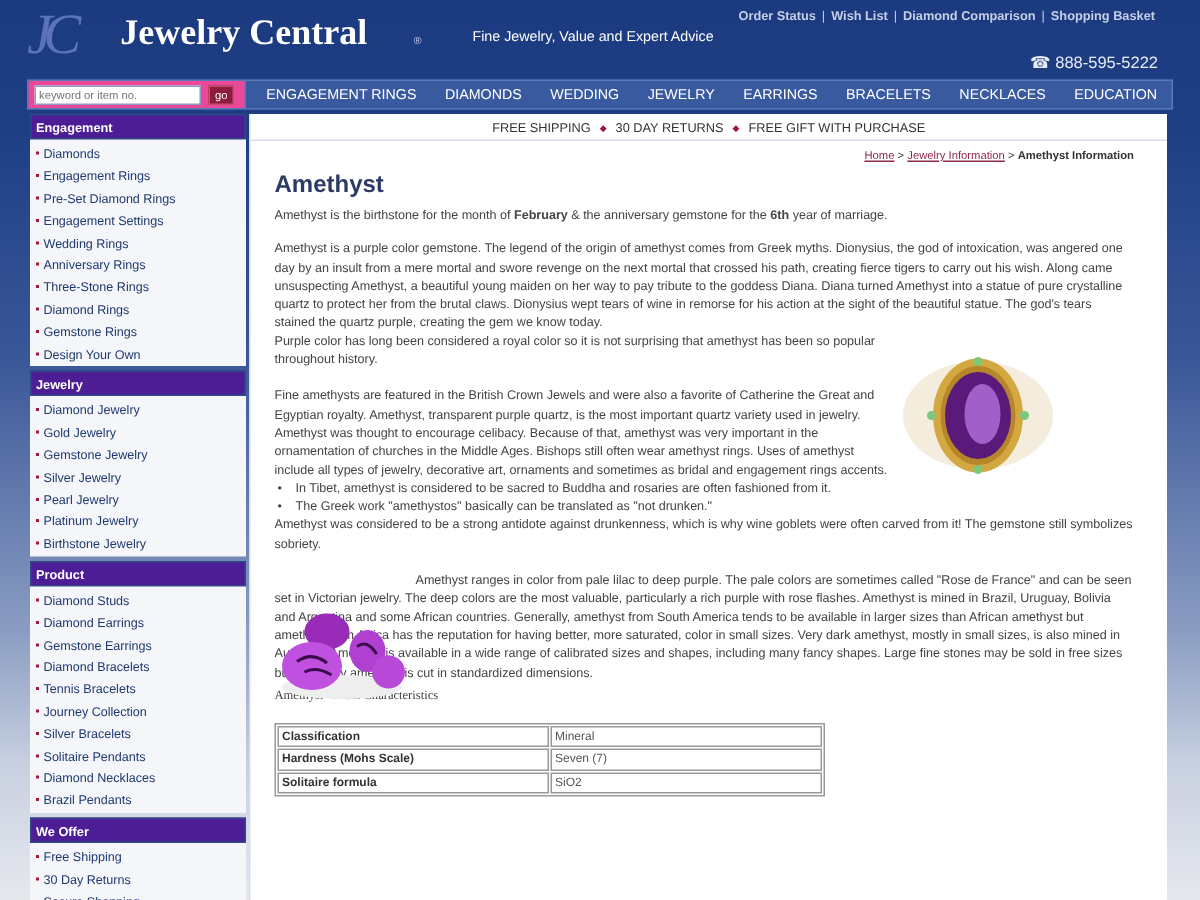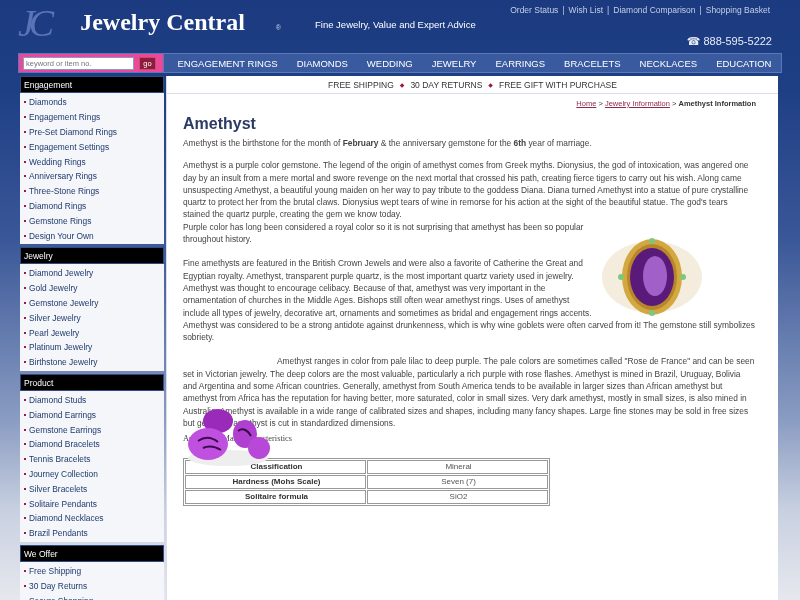--- a/index.html
+++ b/index.html
@@ -9,34 +9,34 @@
     background: linear-gradient(180deg, #1b3a80 0%, #1f3f85 15%, #3a5798 40%, #8a9cc2 70%, #c8d0e0 85%, #e6e8ee 100%);
     position: relative;
   }
   .header { position: absolute; left: 0; top: 0; width: 800px; height: 50px; }
   .logo { position: absolute; left: 18px; top: 6px; display: flex; align-items: flex-end; gap: 30px; }
   .logo-jc { font-family: "Liberation Serif", serif; font-style: italic; font-size: 38px; color: #5b74b8; letter-spacing: -6px; line-height: 34px; }
   .logo-name { font-family: "Liberation Serif", serif; font-weight: bold; font-size: 24px; color: #fff; margin-left: 2px; line-height: 30px; position: relative; top: -3px; }
   .logo-reg { font-size: 7px; color: #c8d2ea; margin-left: 1px; position: relative; top: -9px; }
   .logo-tag { font-size: 9.5px; color: #fff; margin-left: 4px; position: relative; top: -10px; }
   .top-links { position: absolute; right: 30px; top: 5px; font-size: 8.5px; color: #c5cfe6; display: flex; gap: 4px; }
-  .top-links a { color: #c5cfe6; text-decoration: none; }
+  .top-links a { color: #c5cfe6; text-decoration: none; font-weight: bold; }
   .top-links .sep { color: #c5cfe6; }
   .phone { position: absolute; right: 28px; top: 35px; font-size: 11px; color: #e8ecf6; }
 
   .navbar { position: absolute; left: 18px; top: 53px; width: 764px; height: 20px; background: #3a5aa0; border: 1px solid #5a78b8; display: flex; align-items: center; }
   .search-box { width: 145px; display: flex; align-items: center; padding-left: 4px; height: 100%; border-right: 1px solid #5a78b8; background: #ec4899; }
   .search-input { width: 111px; height: 13px; font-size: 7.5px; border: 1px solid #8a9cc2; color: #888; padding-left: 2px; font-family: "Liberation Sans", sans-serif; }
   .go-btn { margin-left: 5px; width: 17px; height: 13px; background: #8e1a3c; color: #fff; font-size: 7.5px; border: 1px solid #c0506e; text-align: center; line-height: 11px; }
   .nav-items { display: flex; flex: 1; justify-content: space-around; padding-left: 4px; }
   .nav-item { color: #fff; font-size: 9.5px; text-decoration: none; white-space: nowrap; }
 
   .sidebar { position: absolute; left: 20px; top: 76px; width: 144px; bottom: 0; }
   .side-section { margin-bottom: 3px; }
-  .side-head { background: #000000; color: #fff; font-weight: normal; font-size: 8.5px; height: 17px; line-height: 17px; padding-left: 3px; border: 1px solid #2f4a85; }
+  .side-head { background: #4c1d95; color: #fff; font-weight: bold; font-size: 8.5px; height: 17px; line-height: 17px; padding-left: 3px; border: 1px solid #2f4a85; }
   .side-list { background: #f4f6fa; padding-top: 2px; padding-bottom: 1px; }
   .side-item { display: flex; align-items: center; font-size: 8.4px; color: #1f3a6e; height: 14.8px; padding-left: 4px; text-decoration: none; }
   .side-item .dot { width: 2px; height: 2px; background: #a0163c; margin-right: 3px; }
 
   .main { position: absolute; left: 166px; top: 76px; width: 612px; bottom: 0; background: #fff; border-left: 1px solid #d8dde8; }
   .promo { height: 18px; border-bottom: 1px solid #d8dde8; display: flex; justify-content: center; align-items: center; font-size: 8.5px; color: #333; gap: 6px; }
   .promo .diamond { color: #a0163c; font-size: 6px; }
   .crumbs { text-align: right; font-size: 7.5px; color: #333; padding-right: 22px; margin-top: 5px; margin-left: 25px; }
   .crumbs a { color: #8e2a4c; }
   .crumbs b { color: #333; }
@@ -45,21 +45,21 @@
   .p1 { margin-top: 4px; }
   .p2 { margin-top: 10px; }
   .p3 { margin-top: 12px; }
   .ring-img { position: absolute; left: 432px; top: 158px; width: 106px; height: 86px; }
   .gems-img { position: absolute; left: 16px; top: 330px; width: 90px; height: 62px; }
   .p4 { margin-top: 12px; }
   ul.bul { list-style: none; }
   ul.bul li::before { content: "•"; display: inline-block; width: 12px; padding-left: 2px; }
   .tcap { margin-top: 4px; font-size: 8.4px; color: #444; font-family: Liberation Serif, serif; }
   table.chars { margin-top: 12px; border-collapse: separate; border-spacing: 1px; border: 1px solid #999; width: 367px; font-size: 8px; }
-  table.chars td { border: 1px solid #999; height: 14px; padding-left: 2px; text-align: center; }
+  table.chars td { border: 1px solid #999; height: 14px; padding-left: 2px; }
   table.chars td.k { font-weight: bold; color: #333; width: 181px; }
   table.chars td.v { color: #555; }
 </style>
 </head>
 <body>
 
 <div class="header">
   <div class="logo">
     <span class="logo-jc">JC</span>
     <span class="logo-name">Jewelry Central</span>
@@ -252,20 +252,24 @@
   <div class="crumbs">
     <a href="#">Home</a><span> &gt; </span><a href="#">Jewelry Information</a><span> &gt; </span><b>Amethyst Information</b>
   </div>
 
   <div class="content">
     <h1 class="title">Amethyst</h1>
     <p class="p1"><span>Amethyst is the birthstone for the month of </span><b>February</b><span> &amp; the anniversary gemstone for the </span><b>6th</b><span> year of marriage.</span></p>
     <p class="p2">Amethyst is a purple color gemstone. The legend of the origin of amethyst comes from Greek myths. Dionysius, the god of intoxication, was angered one day by an insult from a mere mortal and swore revenge on the next mortal that crossed his path, creating fierce tigers to carry out his wish. Along came unsuspecting Amethyst, a beautiful young maiden on her way to pay tribute to the goddess Diana. Diana turned Amethyst into a statue of pure crystalline quartz to protect her from the brutal claws. Dionysius wept tears of wine in remorse for his action at the sight of the beautiful statue. The god's tears stained the quartz purple, creating the gem we know today.</p>
     <p style="width:420px">Purple color has long been considered a royal color so it is not surprising that amethyst has been so popular throughout history.</p>
     <p class="p3" style="width:410px">Fine amethysts are featured in the British Crown Jewels and were also a favorite of Catherine the Great and Egyptian royalty. Amethyst, transparent purple quartz, is the most important quartz variety used in jewelry. Amethyst was thought to encourage celibacy. Because of that, amethyst was very important in the ornamentation of churches in the Middle Ages. Bishops still often wear amethyst rings. Uses of amethyst include all types of jewelry, decorative art, ornaments and sometimes as bridal and engagement rings accents.</p>
+    <ul class="bul">
+      <li>In Tibet, amethyst is considered to be sacred to Buddha and rosaries are often fashioned from it.</li>
+      <li>The Greek work "amethystos" basically can be translated as "not drunken."</li>
+    </ul>
     <p>Amethyst was considered to be a strong antidote against drunkenness, which is why wine goblets were often carved from it! The gemstone still symbolizes sobriety.</p>
     <p class="p4" style="text-indent:94px; padding-left:0">Amethyst ranges in color from pale lilac to deep purple. The pale colors are sometimes called "Rose de France" and can be seen set in Victorian jewelry. The deep colors are the most valuable, particularly a rich purple with rose flashes. Amethyst is mined in Brazil, Uruguay, Bolivia and Argentina and some African countries. Generally, amethyst from South America tends to be available in larger sizes than African amethyst but amethyst from Africa has the reputation for having better, more saturated, color in small sizes. Very dark amethyst, mostly in small sizes, is also mined in Australia. Amethyst is available in a wide range of calibrated sizes and shapes, including many fancy shapes. Large fine stones may be sold in free sizes but generally amethyst is cut in standardized dimensions.</p>
     <div class="tcap">Amethyst - Main Characteristics</div>
     <table class="chars">
       <tbody>
           <tr>
             <td class="k">Classification</td>
             <td class="v">Mineral</td>
           </tr>
       <tr>

